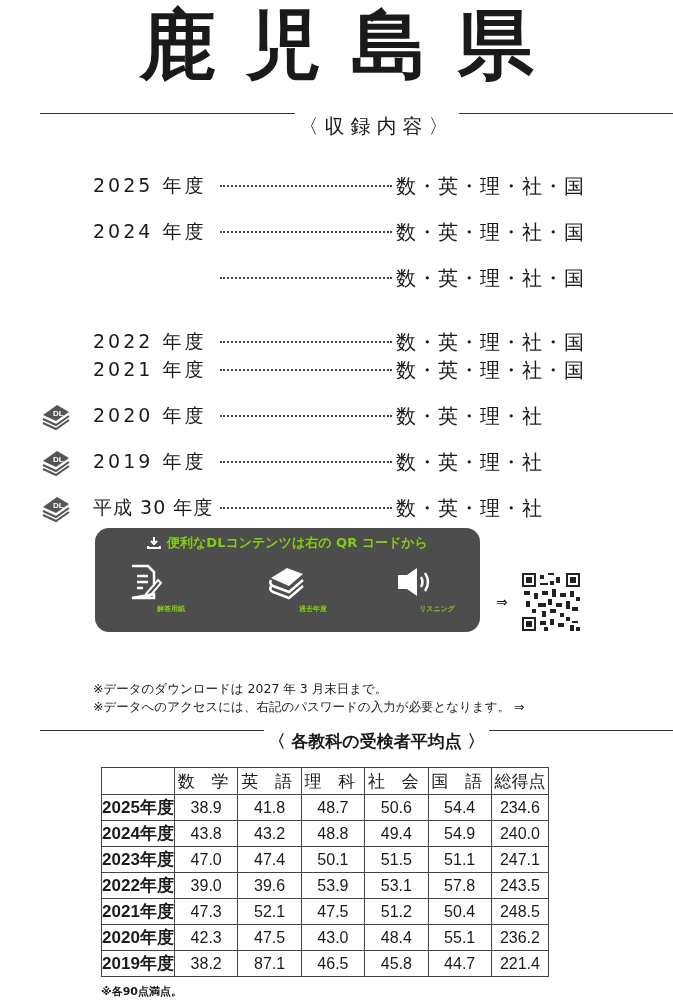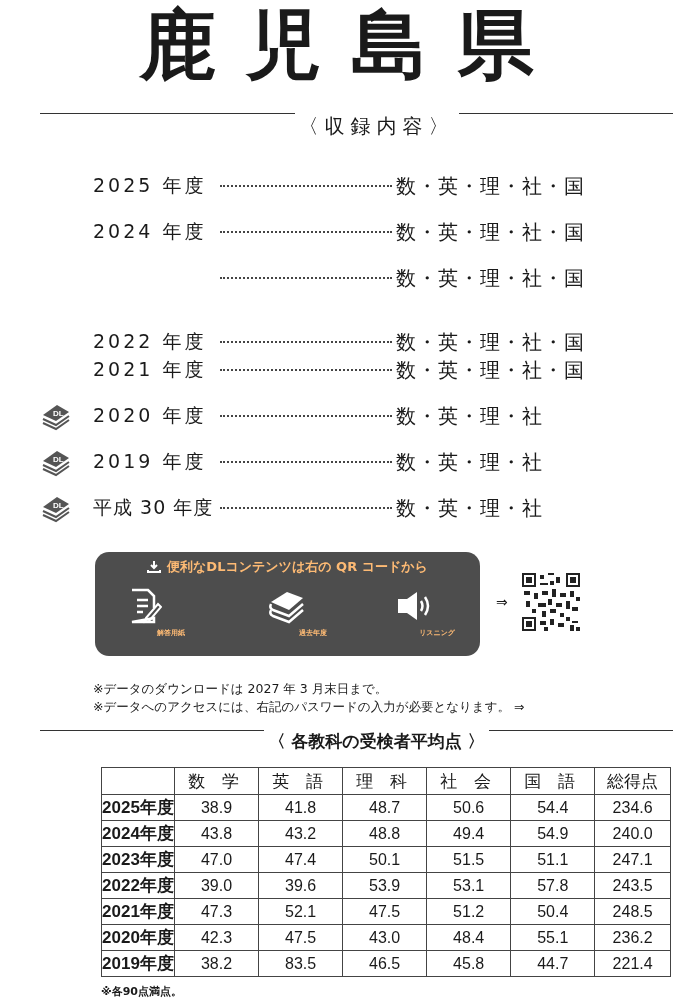--- a/index.html
+++ b/index.html
@@ -22,35 +22,35 @@
   .contents { position: absolute; left: 40px; top: 170px; width: 560px; }
   .row { position: absolute; left: 0; height: 32px; width: 560px; display: flex; align-items: center; }
   .row .dl-icon { position: absolute; left: 0; top: 2px; width: 32px; height: 30px; }
   .row .year { position: absolute; left: 53px; font-size: 19px; letter-spacing: 3px; white-space: nowrap; }
   .row .dots {
     position: absolute; left: 180px; width: 172px; top: 15px;
     border-top: 2px dotted #444; height: 0;
   }
   .row .subjects { position: absolute; left: 356px; font-size: 20px; white-space: nowrap; letter-spacing: 1px; }
   .banner {
-    position: absolute; left: 95px; top: 552px; width: 385px; height: 104px;
-    background: #4d4d4d; border-radius: 14px; color: #fdba74;
+    position: absolute; left: 95px; top: 528px; width: 385px; height: 104px;
+    background: #4d4d4d; border-radius: 14px; color: #84cc16;
   }
   .banner .head {
     position: absolute; left: 0; top: 6px; width: 100%; text-align: center;
     font-size: 13px; font-weight: bold; display: flex; justify-content: center; align-items: center; gap: 6px;
   }
   .banner .item { position: absolute; top: 36px; width: 80px; text-align: right; }
   .banner .item svg { display: block; margin: 0 auto; }
   .banner .item .cap { font-size: 7px; font-weight: bold; margin-top: 4px; }
   .arrow-qr { position: absolute; left: 496px; top: 594px; font-size: 14px; }
   .qr { position: absolute; left: 522px; top: 573px; width: 58px; height: 58px; }
   .notes { position: absolute; left: 93px; top: 680px; font-size: 12.5px; line-height: 18px; }
   table.scores {
-    position: absolute; left: 101px; top: 767px; width: 570px;
+    position: absolute; left: 101px; top: 767px; width: 448px;
     border-collapse: collapse; font-family: "Liberation Sans", sans-serif;
   }
   table.scores th, table.scores td {
     border: 1.5px solid #444; height: 25px; padding: 0; text-align: center;
   }
   table.scores th { font-size: 17px; font-weight: normal; letter-spacing: 6px; height: 26px; }
   table.scores th.total { letter-spacing: 0; }
   table.scores td { font-size: 16px; }
   table.scores td.yr { font-size: 17px; font-weight: bold; width: 72px; }
   .footnote { position: absolute; left: 101px; top: 984px; font-size: 11px; font-weight: bold; }
@@ -283,21 +283,21 @@
       <td>42.3</td>
       <td>47.5</td>
       <td>43.0</td>
       <td>48.4</td>
       <td>55.1</td>
       <td>236.2</td>
     </tr>
     <tr>
       <td class="yr">2019年度</td>
       <td>38.2</td>
-      <td>83.5</td>
+      <td>87.1</td>
       <td>46.5</td>
       <td>45.8</td>
       <td>44.7</td>
       <td>221.4</td>
     </tr>
   </tbody>
 </table>
 
 <div class="footnote">※各90点満点。</div>
 

